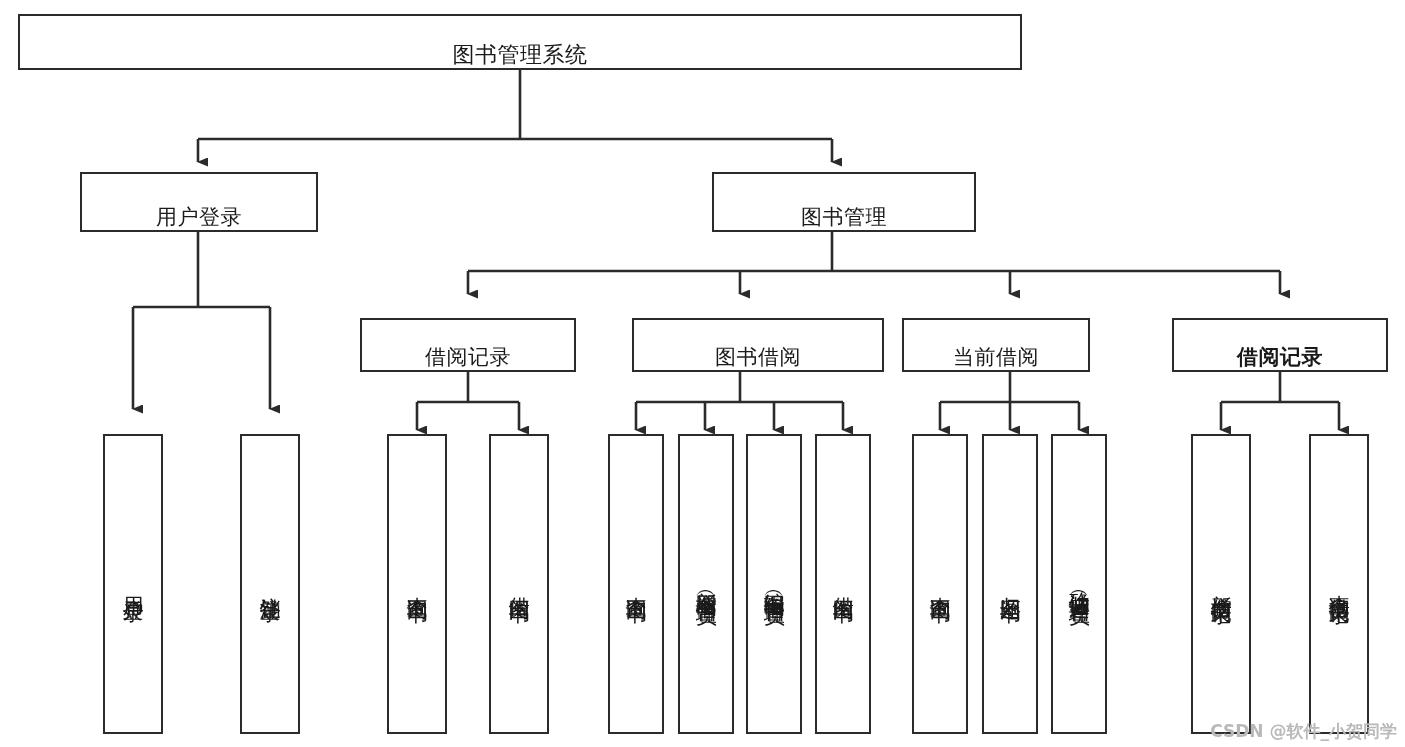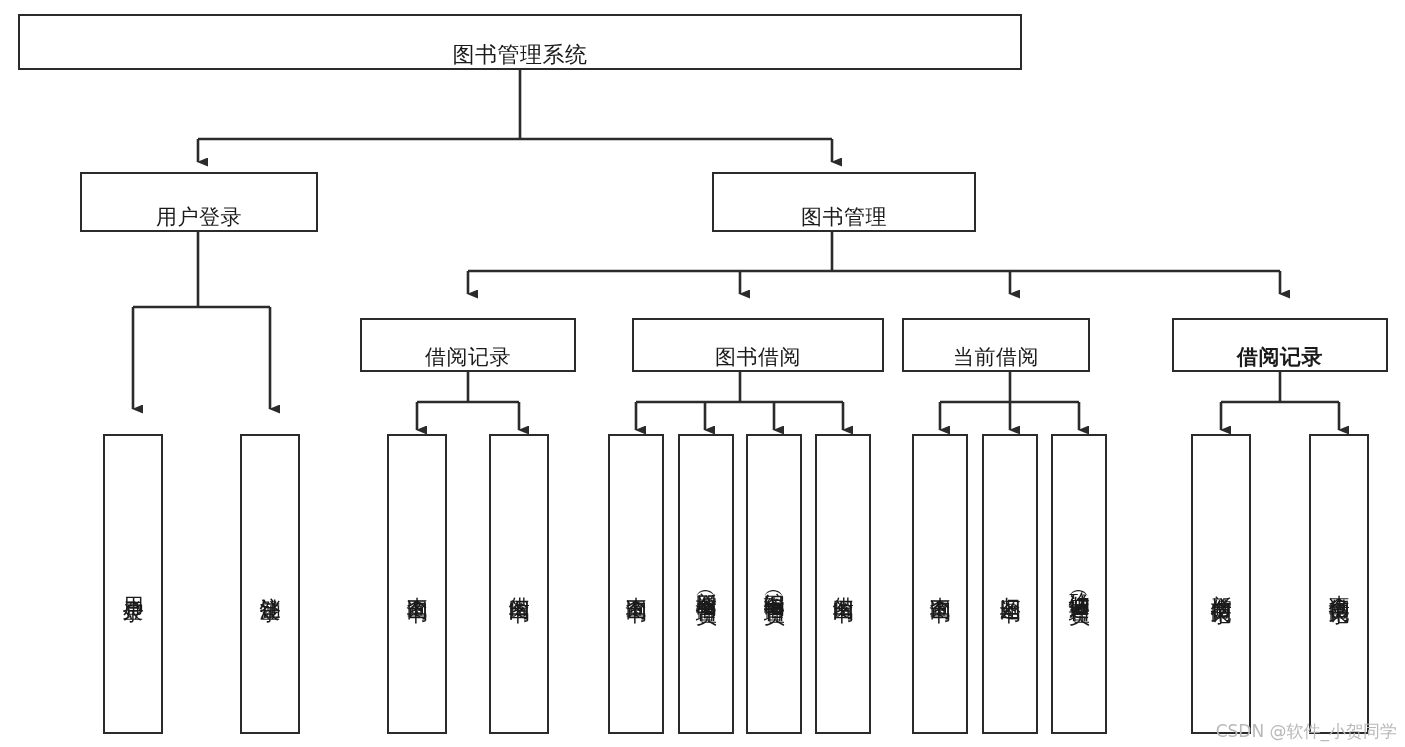--- a/index.html
+++ b/index.html
@@ -67,20 +67,21 @@
   }
   #watermark {
     position: absolute;
     right: 8px;
     bottom: 4px;
     font-size: 17px;
     color: #b9b9b9;
     z-index: 5;
     white-space: nowrap;
     font-family: "DejaVu Sans", "Liberation Sans", sans-serif;
+    font-weight: bold;
   }
 </style>
 </head>
 <body>
 
 <div id="diagram-root">
 
   <svg id="edge-layer" viewBox="0 0 1405 747" width="1405" height="747" xmlns="http://www.w3.org/2000/svg">
     <defs>
       <marker id="arrowhead" markerWidth="9" markerHeight="11" refX="4.5" refY="10" orient="auto" markerUnits="userSpaceOnUse">

